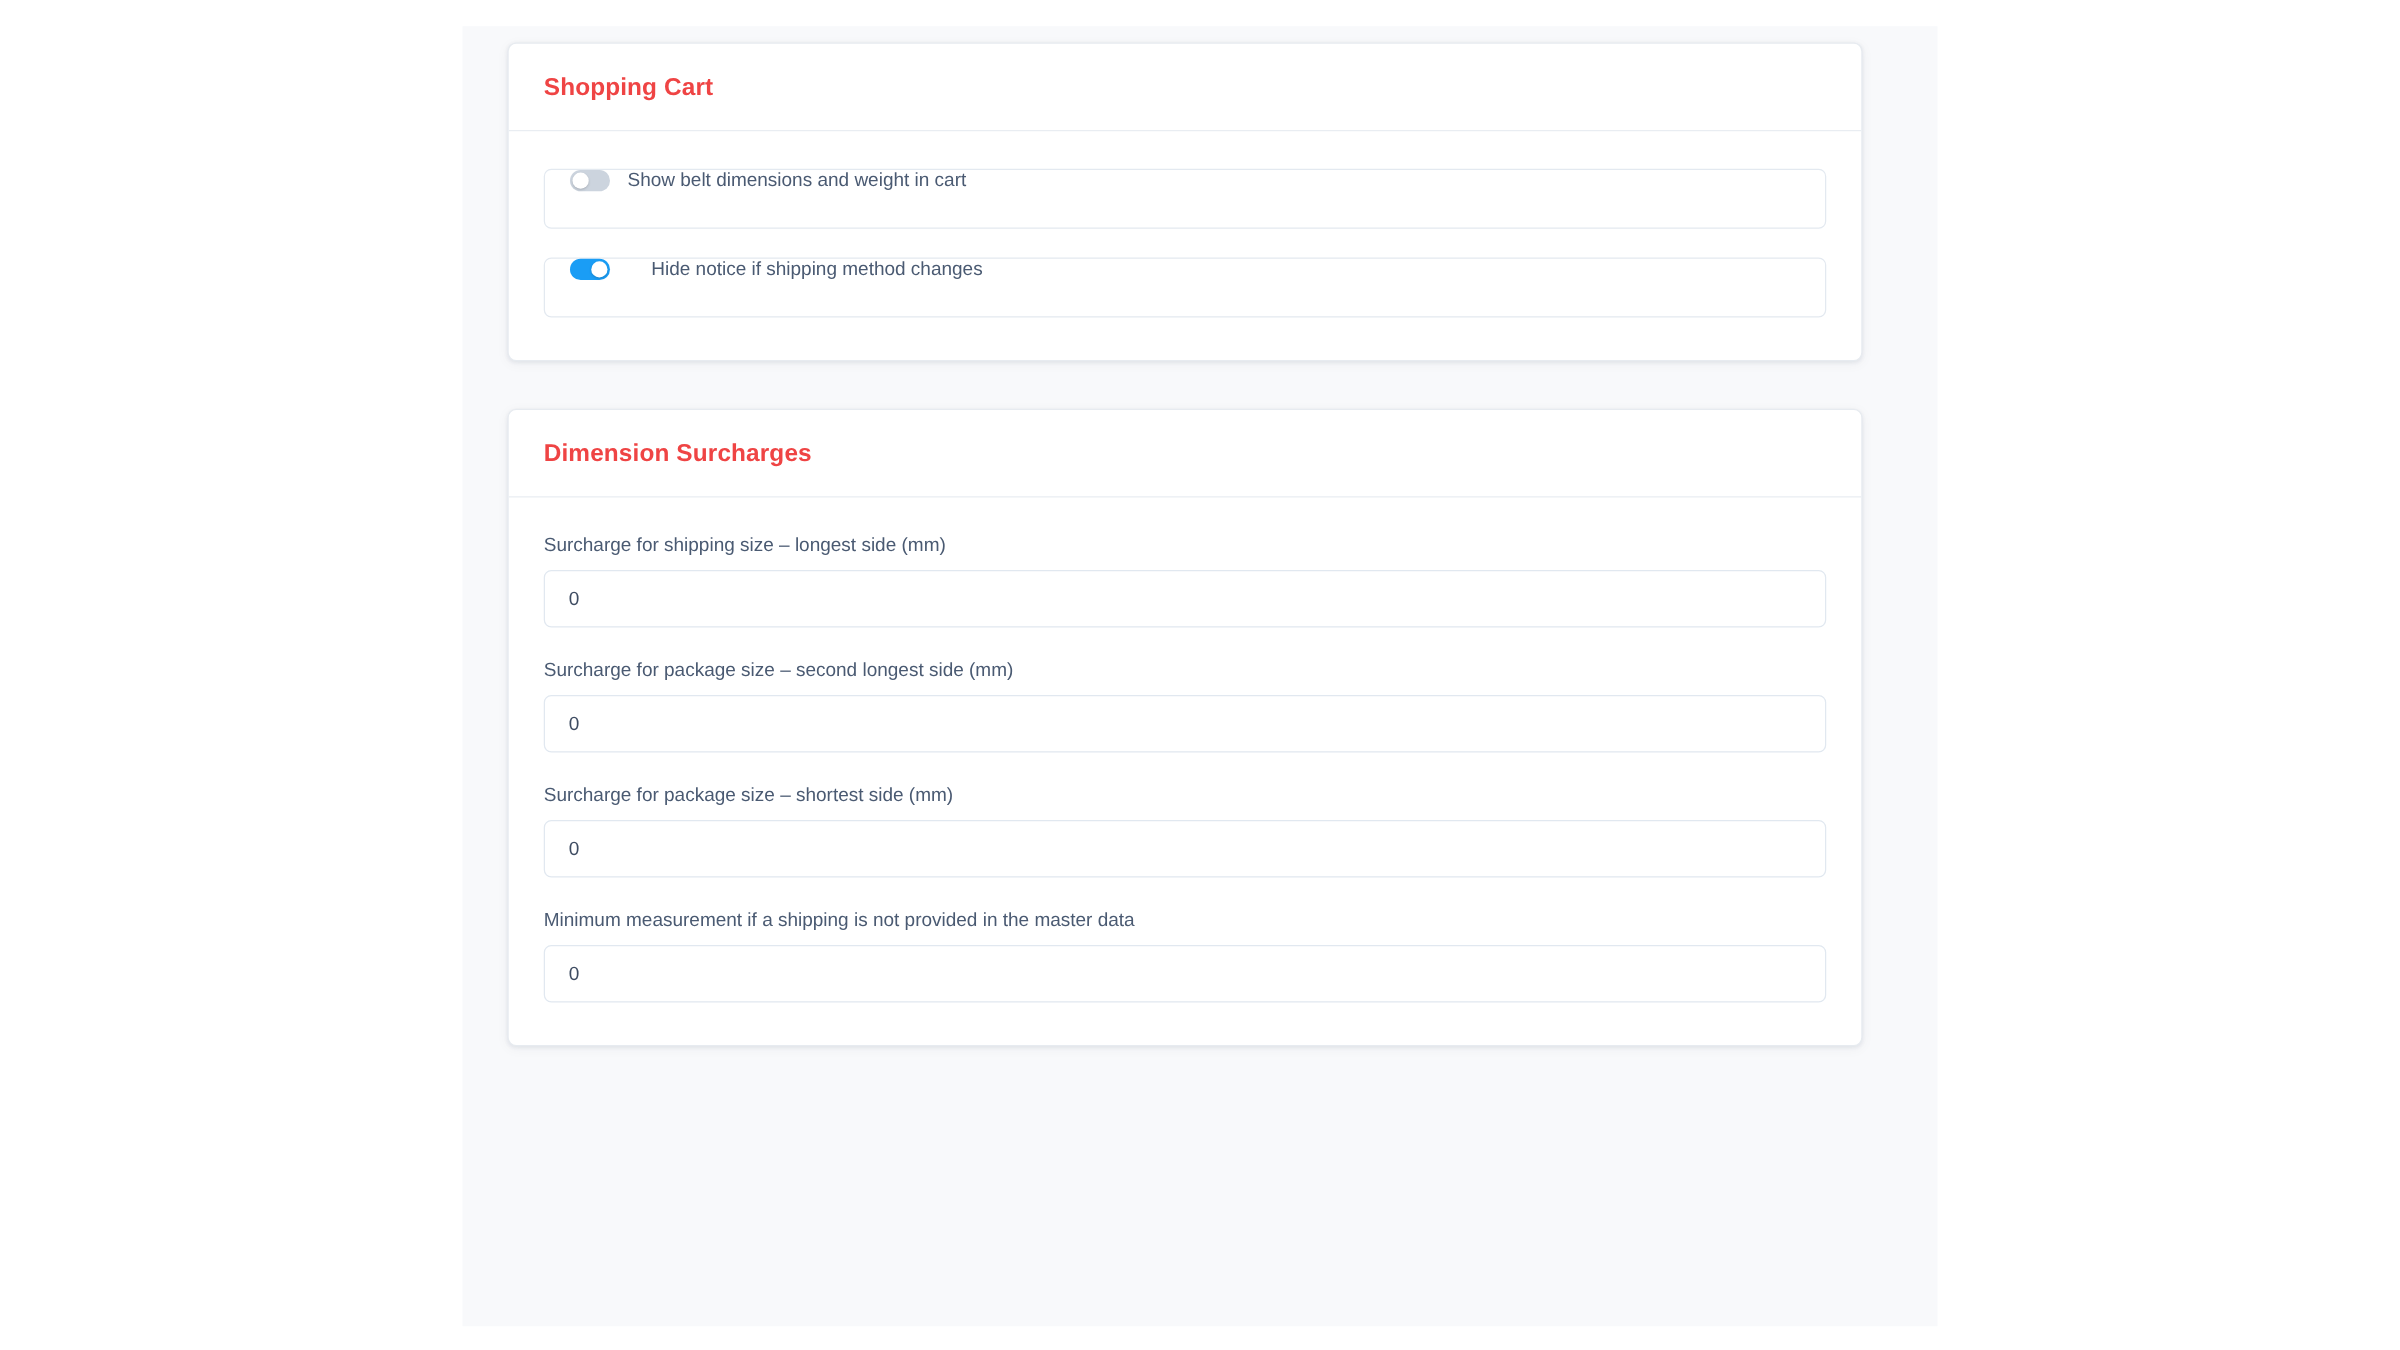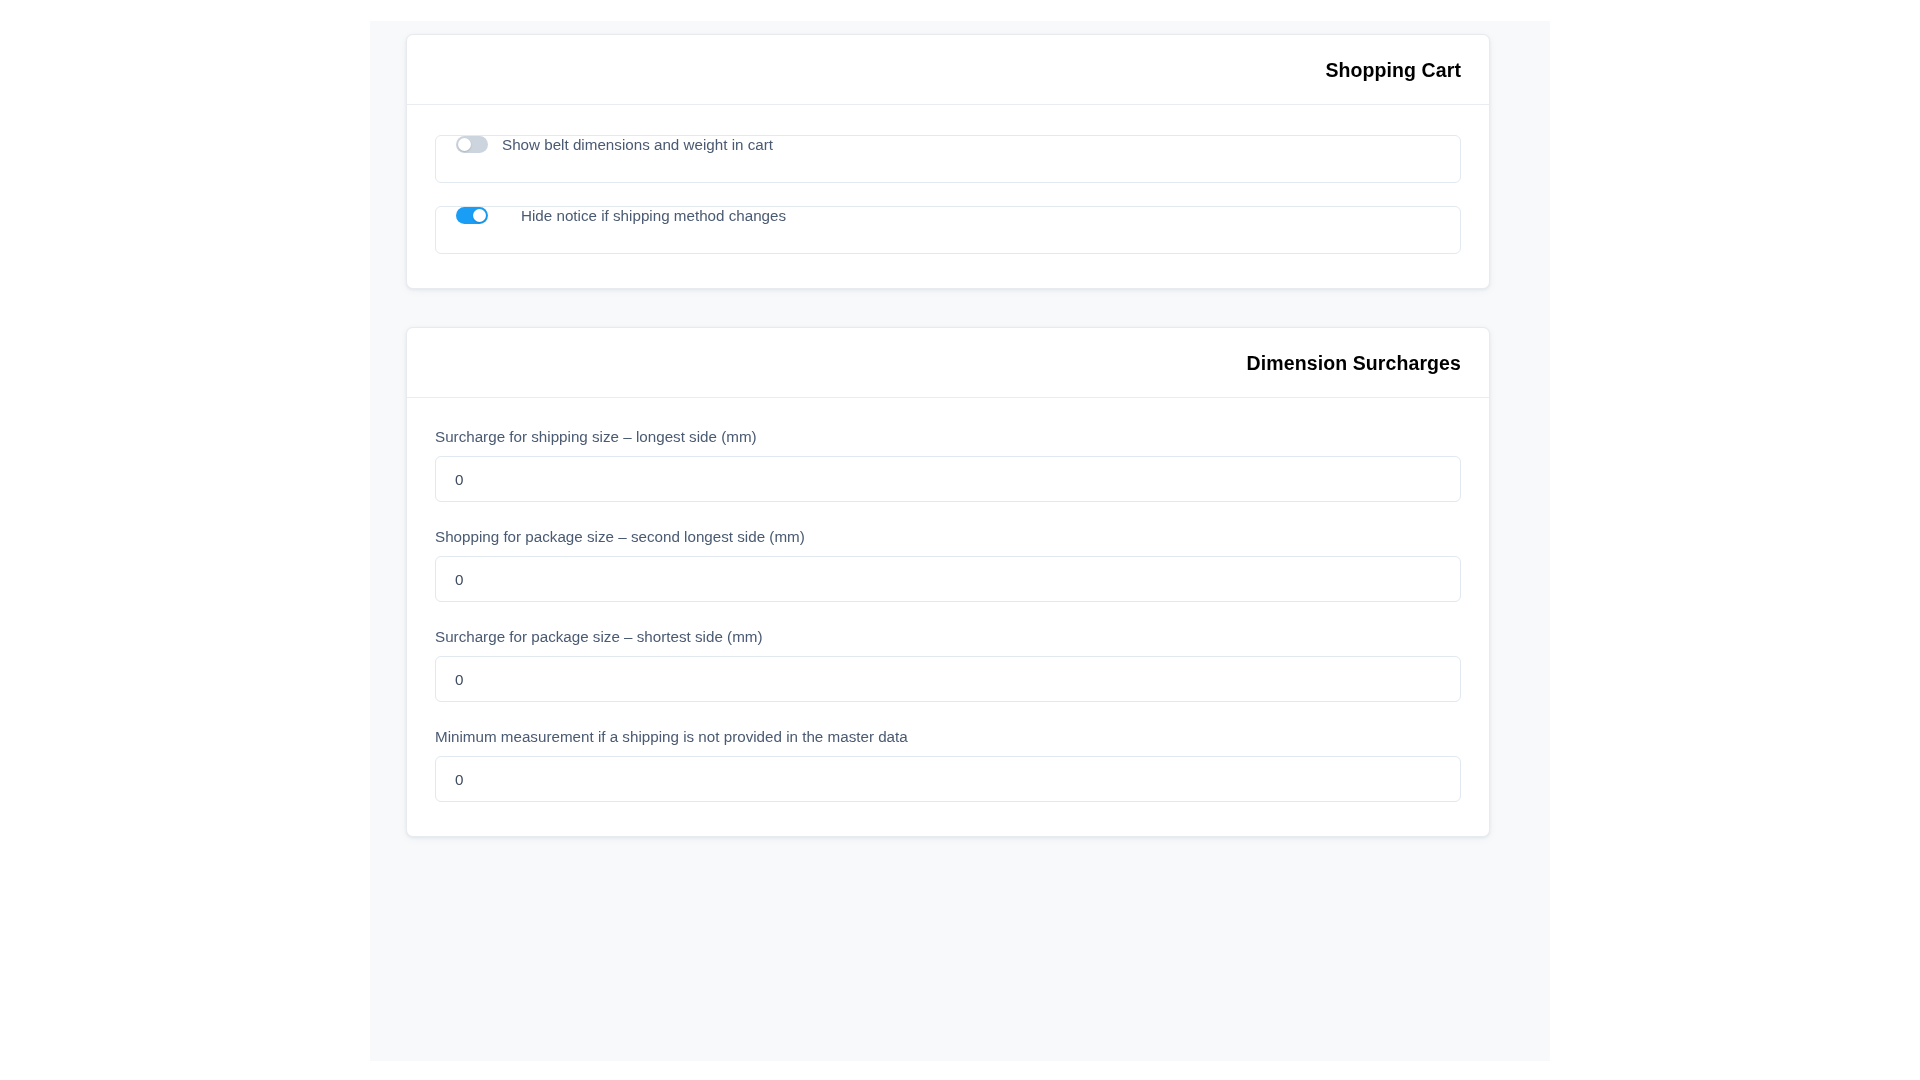--- a/index.html
+++ b/index.html
@@ -41,23 +41,22 @@
   }
 
   .card-header {
     padding: 24px 28px 22px 28px;
     border-bottom: 1px solid #e9edf2;
   }
 
   .card-title {
     font-size: 19.5px;
     font-weight: 700;
-    color: #000000;
+    color: #ef4444;
     letter-spacing: .1px;
-    text-align: right;
   }
 
   .card-body { padding: 30px 28px 34px 28px; }
 
   
   .toggle-row {
     display: flex;
     gap: 14px;
     border: 1px solid #e3e9f0;
     border-radius: 6px;
@@ -155,21 +154,21 @@
         <h2 class="card-title">Dimension Surcharges</h2>
       </div>
       <div class="card-body">
 
         <div class="field">
           <label class="field-label">Surcharge for shipping size – longest side (mm)</label>
           <input class="field-input" type="text" value="0" style="">
         </div>
 
         <div class="field">
-          <label class="field-label">Shopping for package size – second longest side (mm)</label>
+          <label class="field-label">Surcharge for package size – second longest side (mm)</label>
           <input class="field-input" type="text" value="0" style="">
         </div>
 
         <div class="field">
           <label class="field-label">Surcharge for package size – shortest side (mm)</label>
           <input class="field-input" type="text" value="0" style="">
         </div>
 
         <div class="field">
           <label class="field-label">Minimum measurement if a shipping is not provided in the master data</label>

